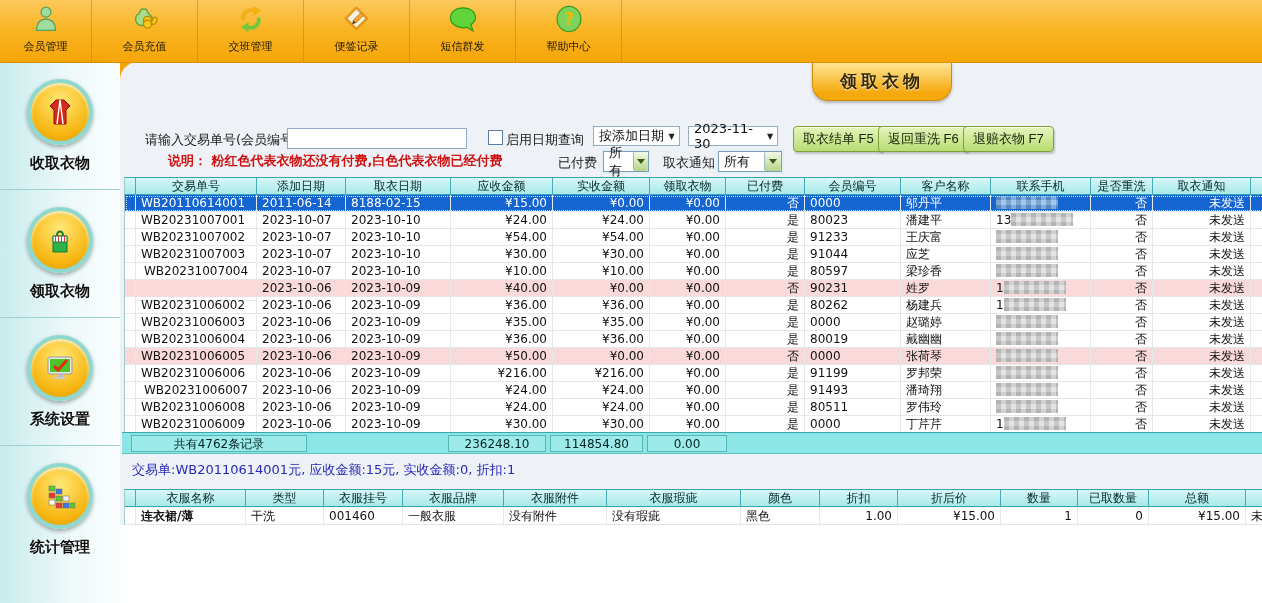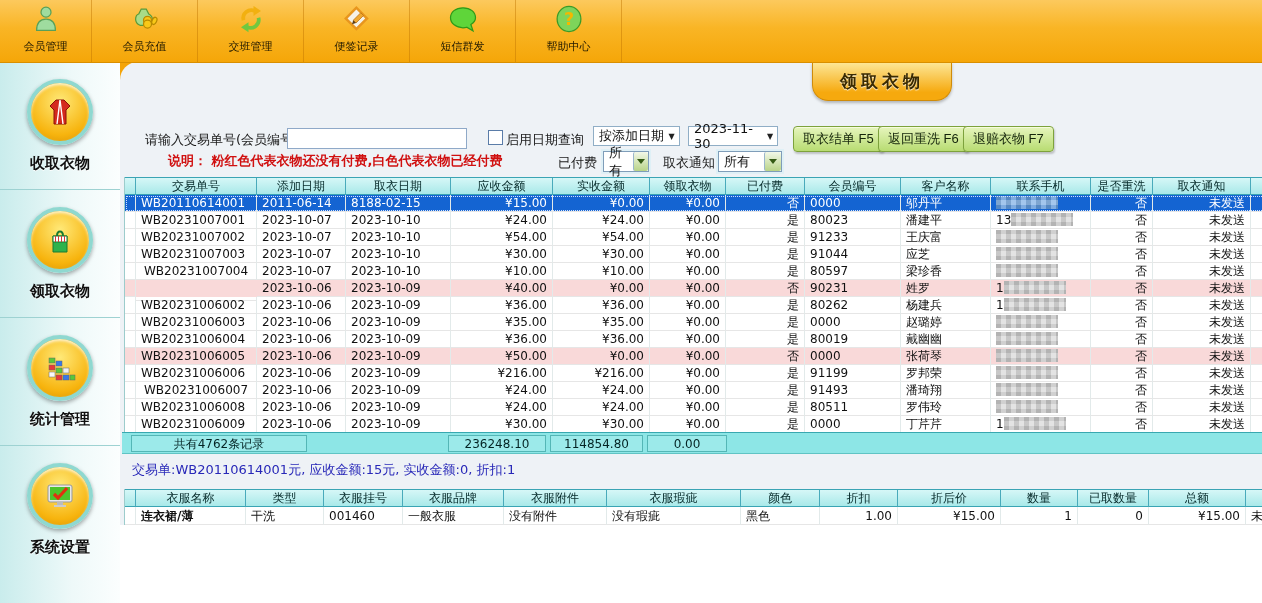--- a/index.html
+++ b/index.html
@@ -167,46 +167,46 @@
           <path d="M9 12 h14 v6 h-14 z" fill="#fff" stroke="#1a7a30"></path>
           <path d="M11.5 12 v6 M14.5 12 v6 M17.5 12 v6 M20.5 12 v6" stroke="#d43a3a"></path>
           <path d="M13 12 C13 6 19 6 19 12" fill="none" stroke="#1a7a30" stroke-width="2"></path>
         </svg>
     </span>
     <span class="lbl">领取衣物</span>
   </div>
   <div class="side-item">
     <span class="badge">
       <svg width="32" height="32" viewBox="0 0 32 32">
+          <rect x="4" y="5" width="24" height="17" rx="2" fill="#e8e8e8" stroke="#999"></rect>
+          <rect x="6" y="7" width="20" height="13" fill="#4cc42c"></rect>
+          <path d="M10 14 l4 4 l9 -10" stroke="#e03010" stroke-width="3.2" fill="none"></path>
+          <rect x="13" y="22" width="6" height="3" fill="#bbb"></rect>
+          <rect x="10" y="25" width="12" height="2" fill="#ccc"></rect>
+        </svg>
+    </span>
+    <span class="lbl">系统设置</span>
+  </div>
+  <div class="side-item">
+    <span class="badge">
+      <svg width="32" height="32" viewBox="0 0 32 32">
           <g stroke="#666" stroke-width=".5">
             <rect x="5" y="6" width="6" height="5" fill="#58c838"></rect>
             <rect x="12" y="9" width="6" height="5" fill="#3878e8"></rect>
             <rect x="5" y="13" width="6" height="5" fill="#e83838"></rect>
             <rect x="12" y="16" width="6" height="5" fill="#58c838"></rect>
             <rect x="19" y="16" width="6" height="5" fill="#f0f0f0"></rect>
             <rect x="5" y="20" width="6" height="5" fill="#fafafa"></rect>
             <rect x="12" y="23" width="6" height="5" fill="#e83838"></rect>
             <rect x="19" y="23" width="6" height="5" fill="#3878e8"></rect>
             <rect x="26" y="23" width="5" height="5" fill="#58c838"></rect>
           </g>
         </svg>
     </span>
     <span class="lbl">统计管理</span>
-  </div>
-  <div class="side-item">
-    <span class="badge">
-      <svg width="32" height="32" viewBox="0 0 32 32">
-          <rect x="4" y="5" width="24" height="17" rx="2" fill="#e8e8e8" stroke="#999"></rect>
-          <rect x="6" y="7" width="20" height="13" fill="#4cc42c"></rect>
-          <path d="M10 14 l4 4 l9 -10" stroke="#e03010" stroke-width="3.2" fill="none"></path>
-          <rect x="13" y="22" width="6" height="3" fill="#bbb"></rect>
-          <rect x="10" y="25" width="12" height="2" fill="#ccc"></rect>
-        </svg>
-    </span>
-    <span class="lbl">系统设置</span>
   </div>
 </div>
 
 <div class="main">
   <div class="tab">领取衣物</div>
 
   <span class="flabel" style="left:25px;top:69px;">请输入交易单号(会员编号)查询</span>
   <input class="search-input" type="text" value="" style="">
   <span class="red-note">说明： 粉红色代表衣物还没有付费,白色代表衣物已经付费</span>
 

